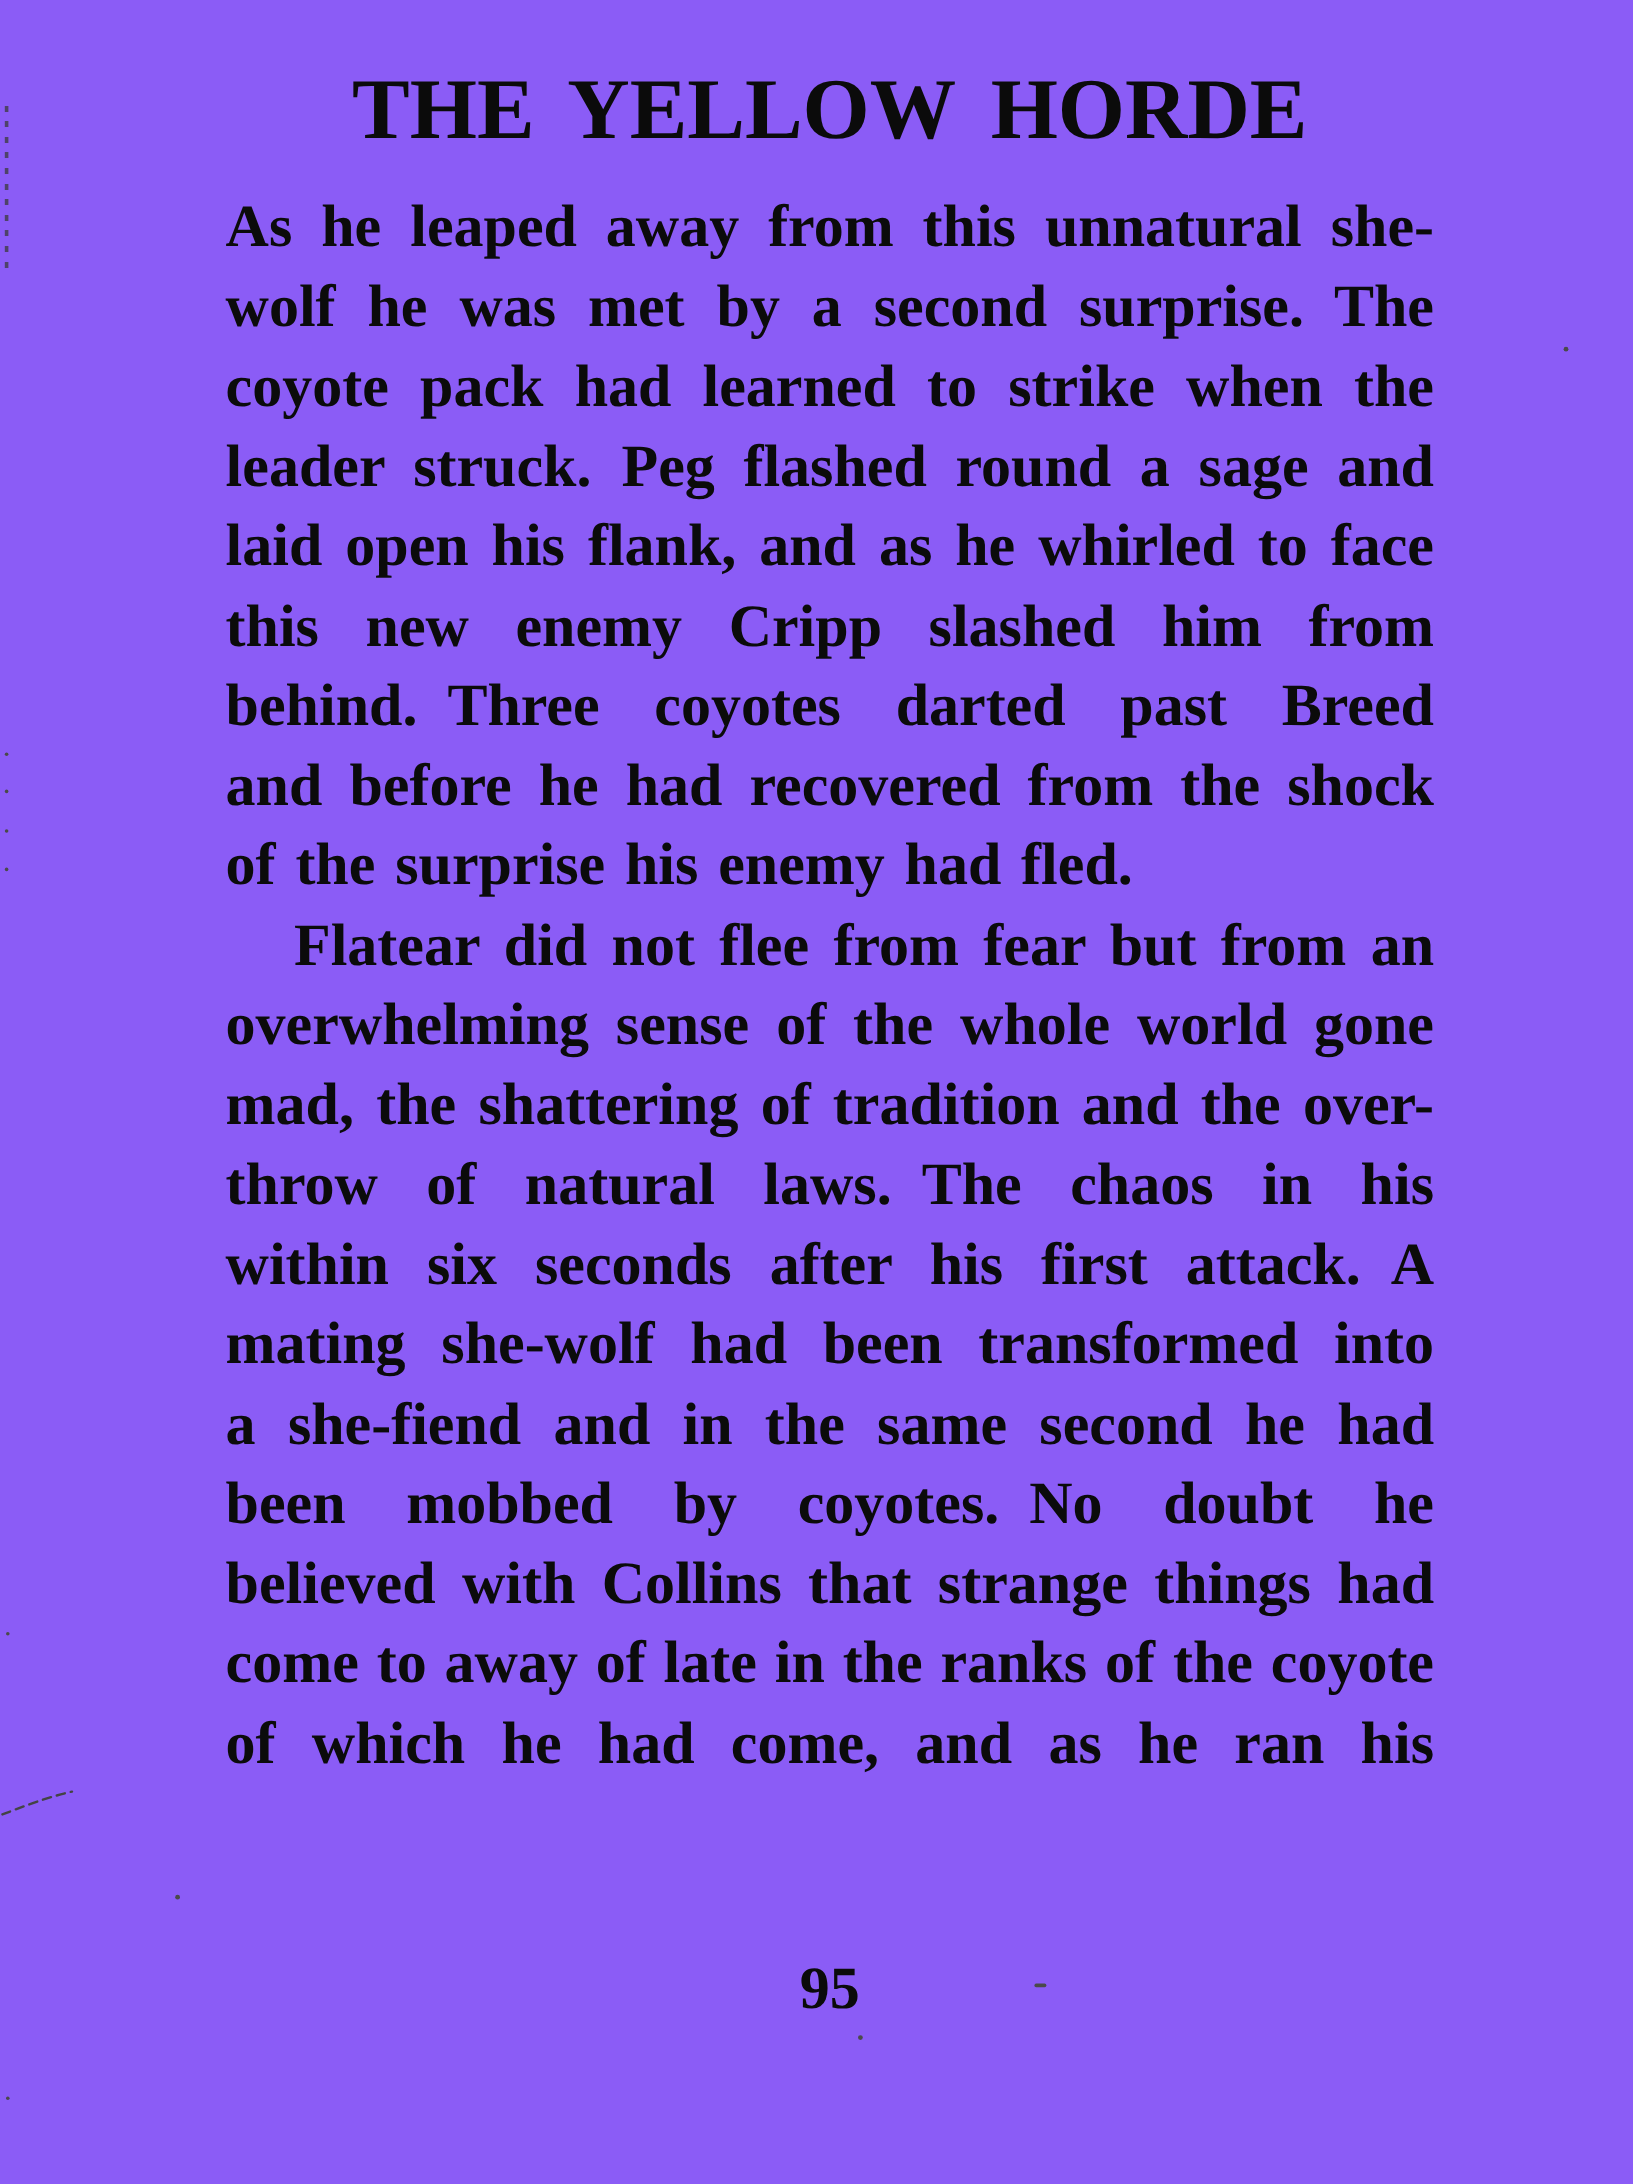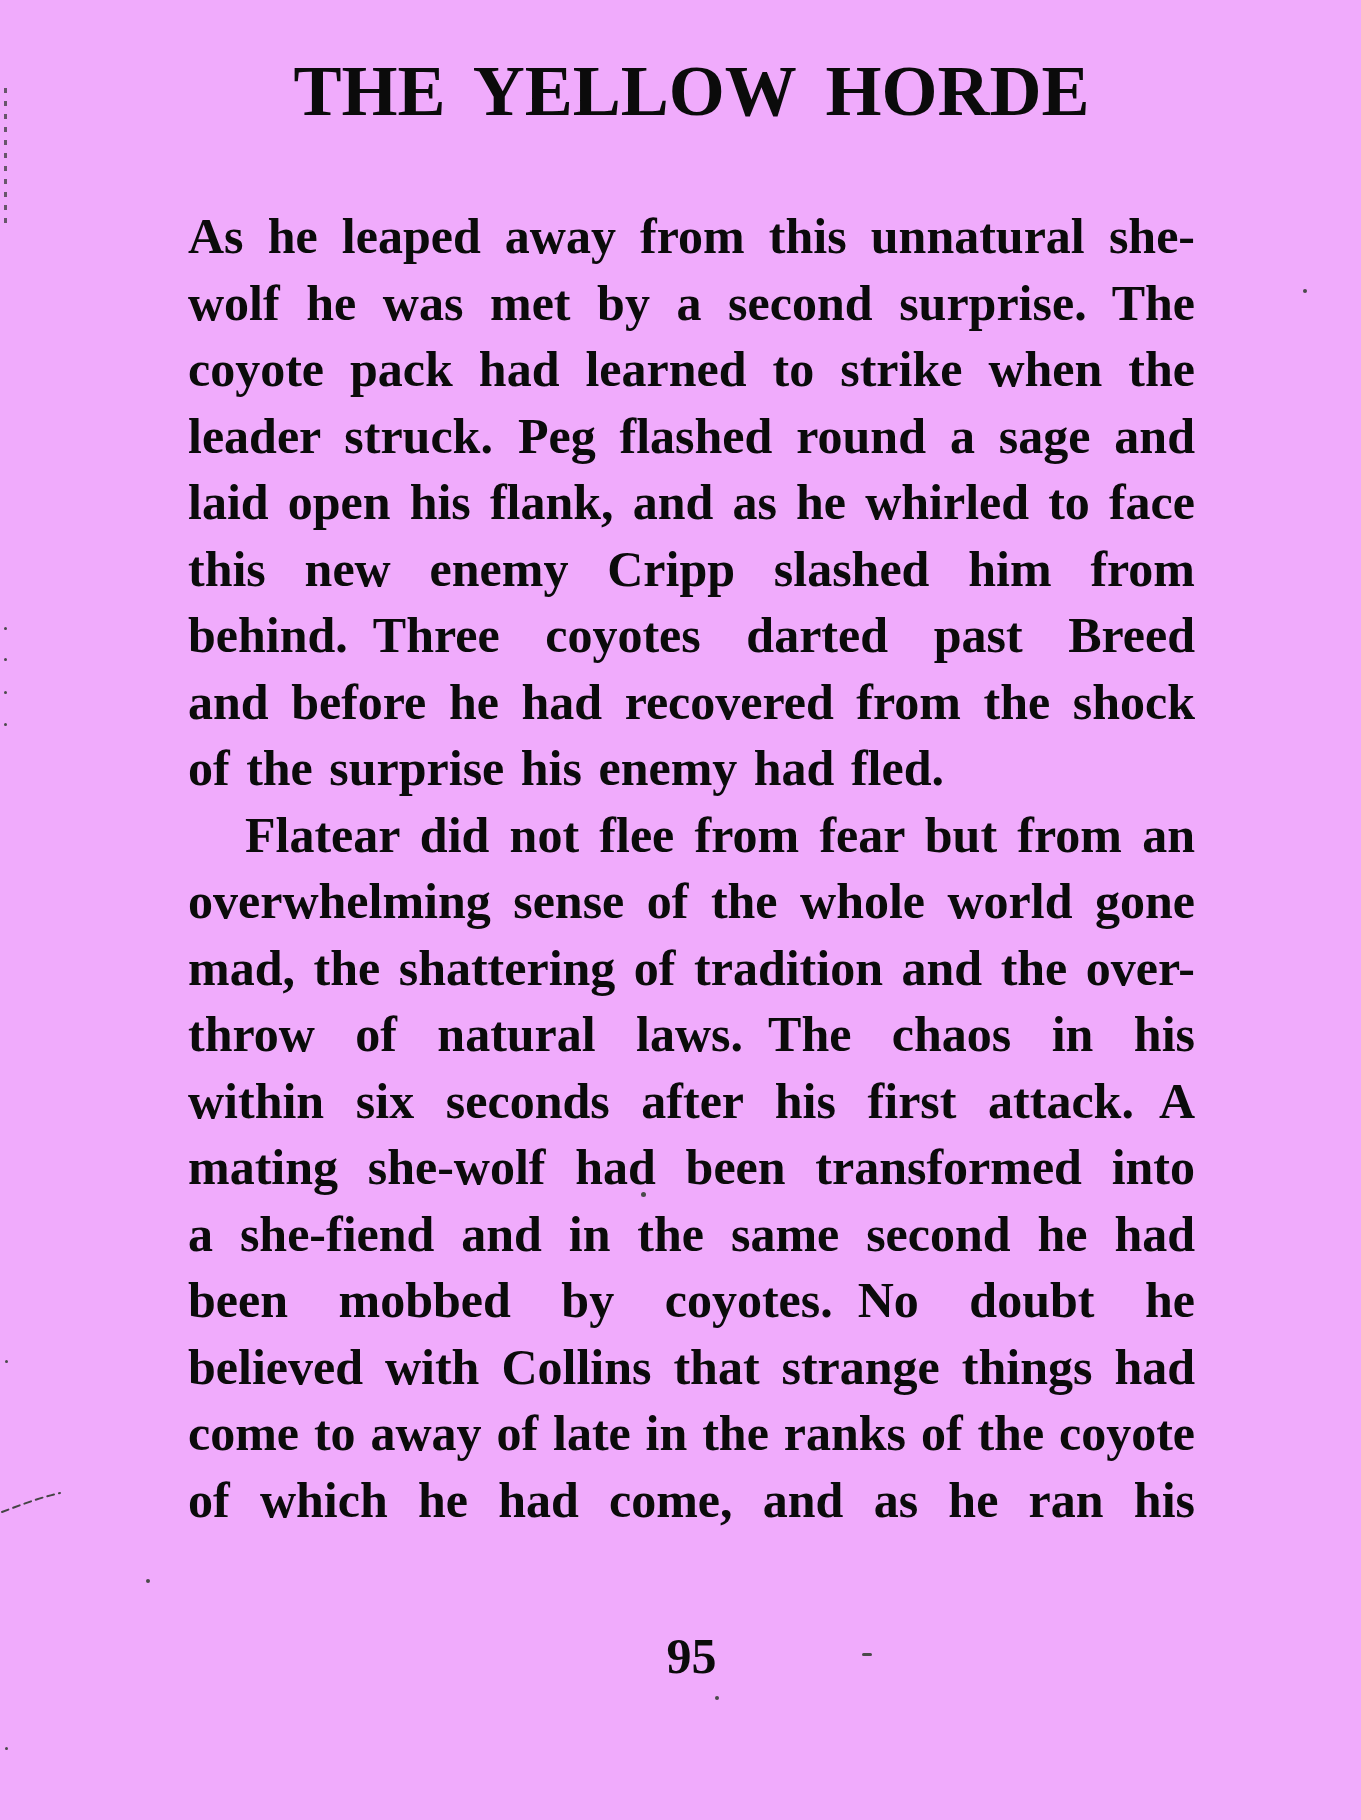--- a/index.html
+++ b/index.html
@@ -1,21 +1,21 @@
 <!DOCTYPE html>
 <html><head>
 <meta charset="utf-8">
 <style>
   html, body { margin: 0; padding: 0; background: #e8e8e8; }
   .page {
     position: relative;
     width: 1361px;
     height: 1820px;
     margin: 0 auto;
-    background: #f0abfc;
+    background: #8b5cf6;
     overflow: hidden;
     font-family: "Liberation Serif", "DejaVu Serif", serif;
     color: #0b0b0b;
   }
   .title {
     position: absolute;
     top: 55px;
     left: 188px;
     width: 1007px;
     margin: 0;
@@ -28,21 +28,20 @@
     white-space: nowrap;
   }
   .body-text {
     position: absolute;
     top: 155px;
     left: 188px;
     width: 1007px;
     font-size: 50px;
     font-weight: bold;
     line-height: 66.5px;
-    margin-top: 48px;
   }
   .line {
     text-align: justify;
     text-align-last: justify;
     white-space: normal;
   }
   .line.para-end {
     text-align: right;
     text-align-last: left;
     word-spacing: 0.08em;

